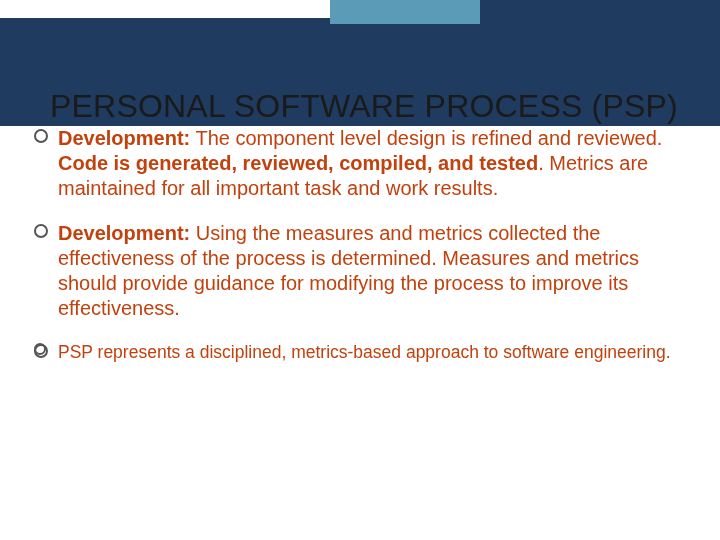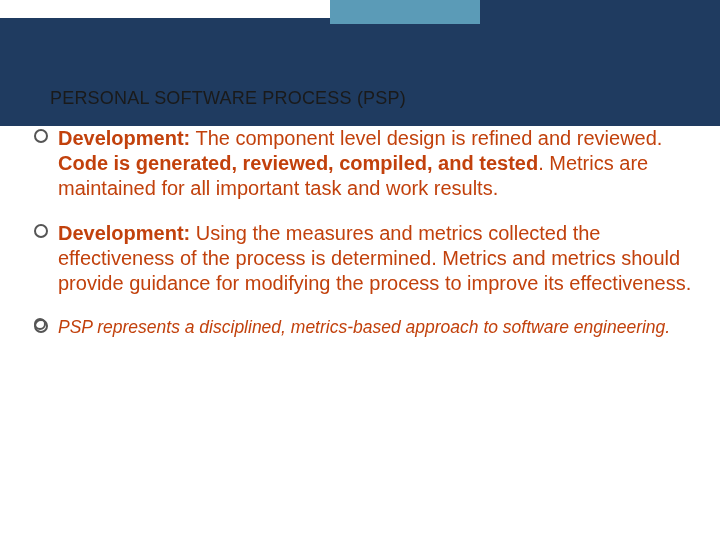--- a/index.html
+++ b/index.html
@@ -25,21 +25,21 @@
     position: absolute;
     top: 24px; left: 0;
     width: 720px;
     height: 102px;
     background: #1f3b60;
   }
   .title {
     position: absolute;
     left: 50px;
     top: 88px;
-    font-size: 18px;
+    font-size: 32px;
     color: #1a1a1a;
     font-weight: 400;
     letter-spacing: 0.2px;
     z-index: 5;
   }
   .content {
     position: absolute;
     top: 126px;
     left: 34px;
     right: 26px;
@@ -48,21 +48,20 @@
     position: relative;
     padding-left: 24px;
     margin-bottom: 20px;
     font-size: 20px;
     line-height: 1.25;
     color: #c2410c;
   }
   .item.small {
     font-size: 17.5px;
     line-height: 1.28;
-    font-style: italic;
   }
   .bullet {
     position: absolute;
     left: 0;
     top: 3px;
     width: 14px;
     height: 14px;
     border: 2px solid #555;
     border-radius: 50%;
     background: transparent;
@@ -83,21 +82,21 @@
 
 <div class="title">PERSONAL SOFTWARE PROCESS (PSP)</div>
 
 <div class="content">
   <div class="item">
     <span class="bullet"></span>
     <b>Development:</b><span> The component level design is refined and reviewed. </span><b>Code is generated, reviewed, compiled, and tested</b><span>. Metrics are maintained for all important task and work results.</span>
   </div>
   <div class="item">
     <span class="bullet"></span>
-    <b>Development:</b><span> Using the measures and metrics collected the effectiveness of the process is determined. Metrics and metrics should provide guidance for modifying the process to improve its effectiveness.</span>
+    <b>Development:</b><span> Using the measures and metrics collected the effectiveness of the process is determined. Measures and metrics should provide guidance for modifying the process to improve its effectiveness.</span>
   </div>
   <div class="item">
     <span class="bullet"></span>
   </div>
   <div class="item small">
     <span class="bullet"></span>
     <span>PSP represents a disciplined, metrics-based approach to software engineering.</span>
   </div>
 </div>
 

